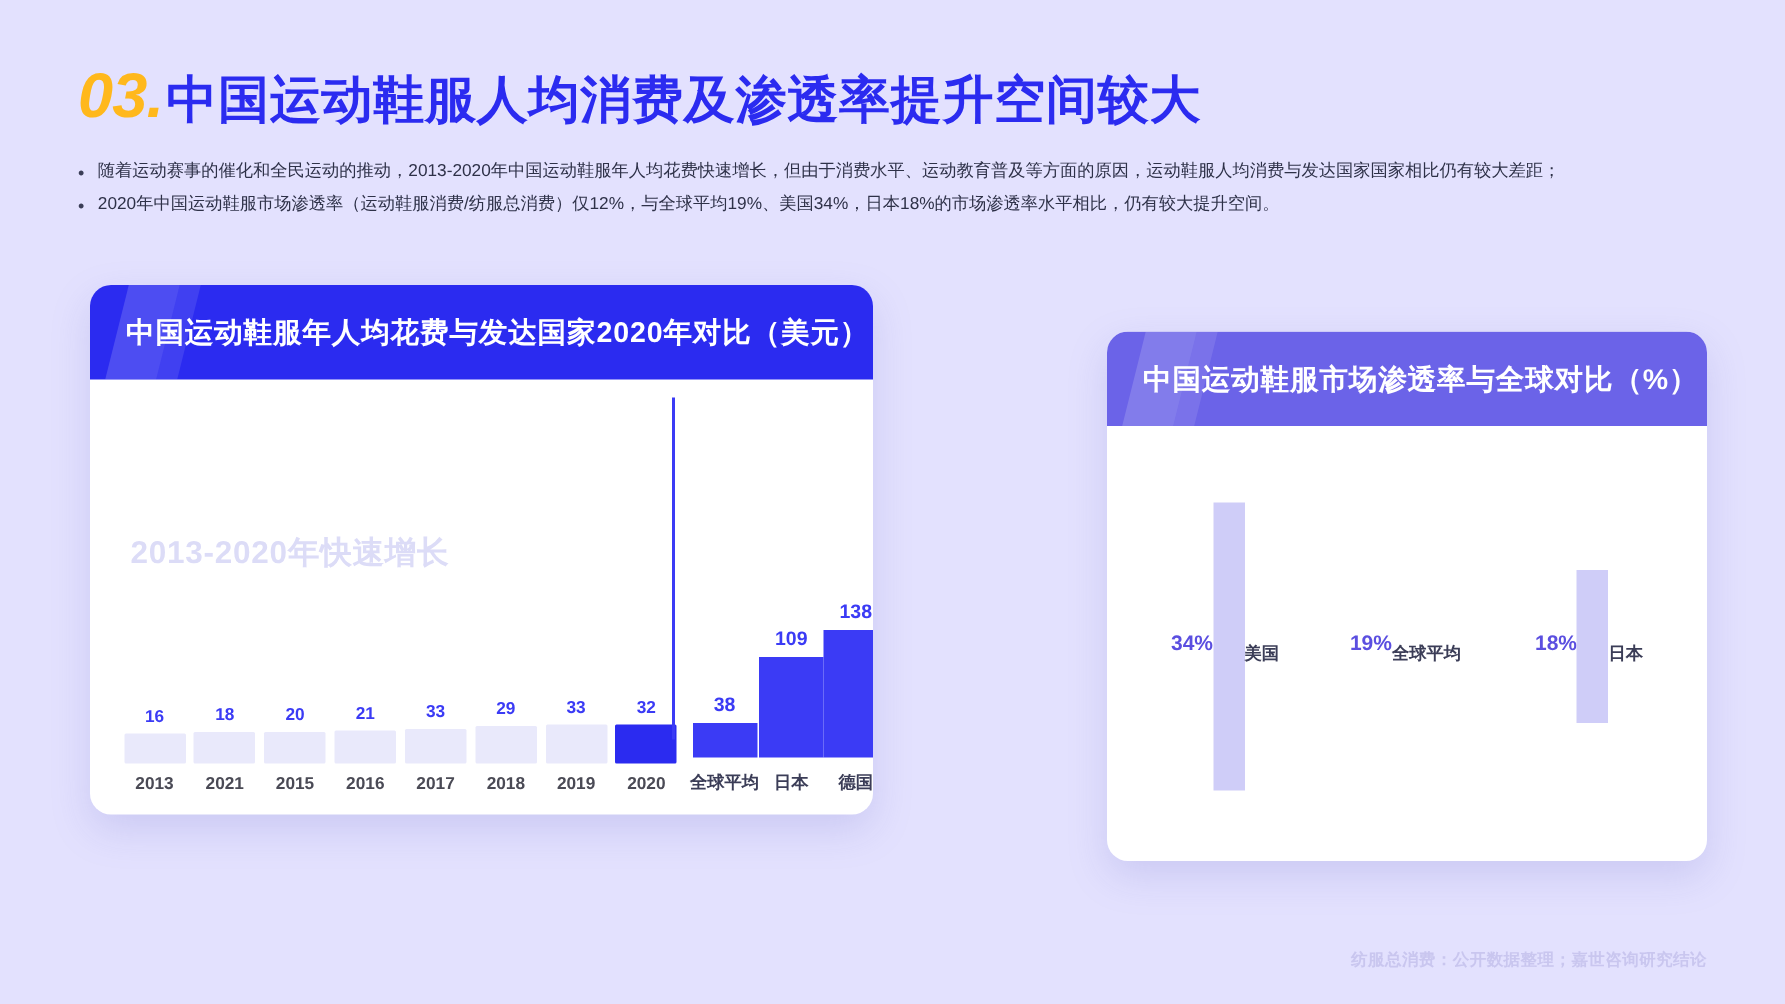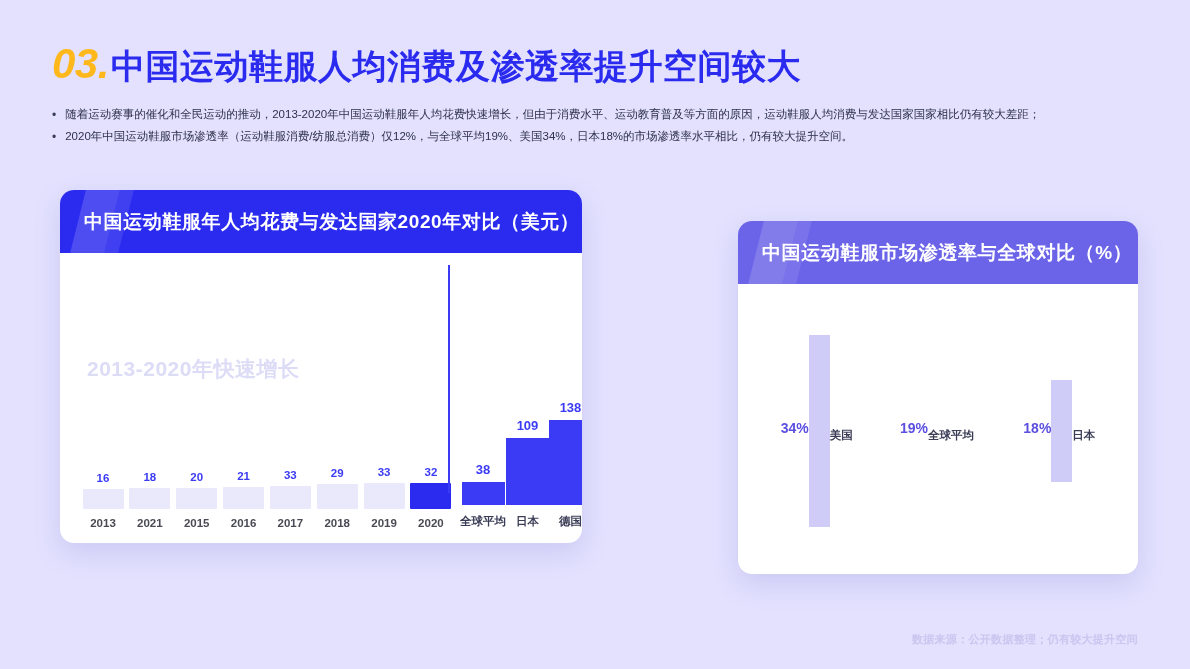--- a/index.html
+++ b/index.html
@@ -386,13 +386,13 @@
         </div>
         <div class="pen-col">
           <div class="pv">18%</div>
           <div class="pbar" style="height: 101.647px;"></div>
           <div class="plabel">日本</div>
         </div>
       </div>
   </div>
 </div>
 
-<div class="footer-src">数据来源：公开数据整理；仍有较大提升空间</div>
+<div class="footer-src">纺服总消费：公开数据整理；嘉世咨询研究结论</div>
 
 </body></html>

